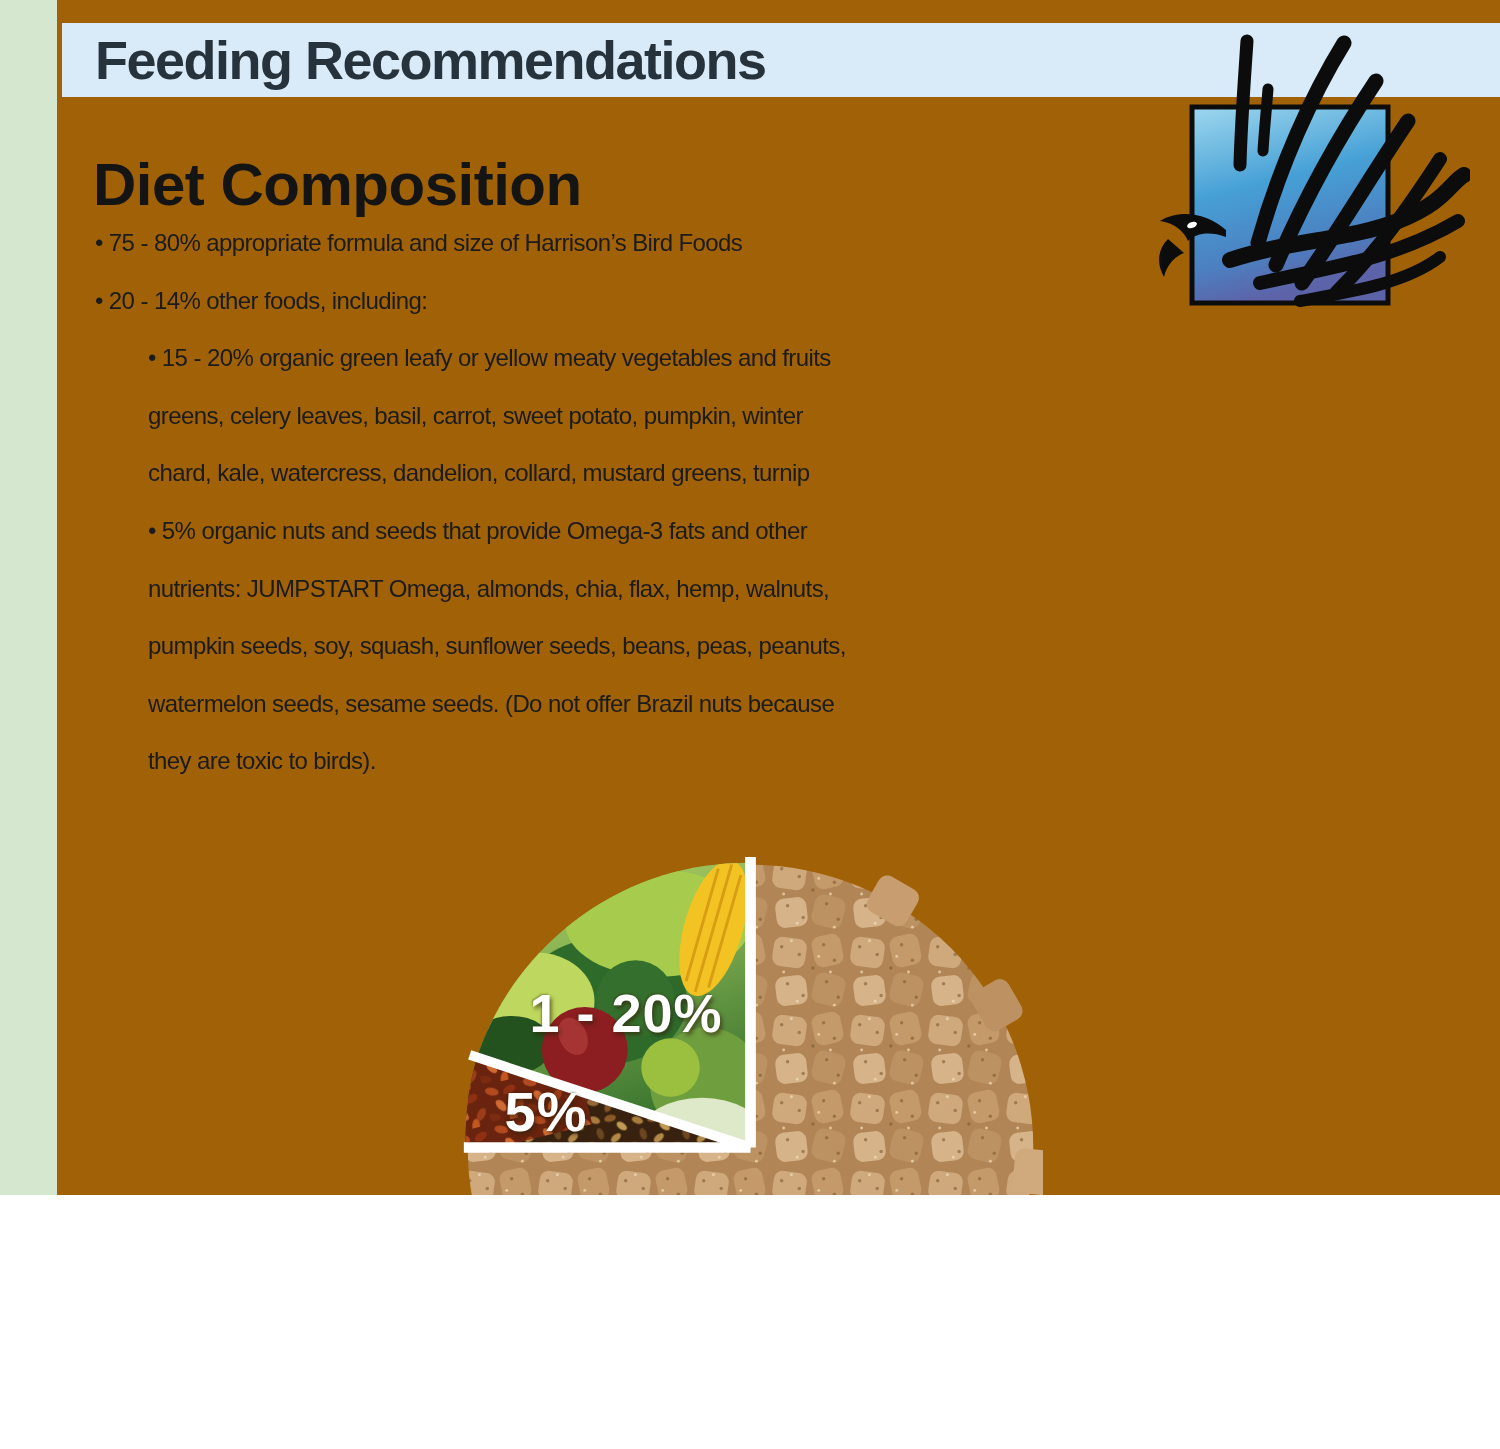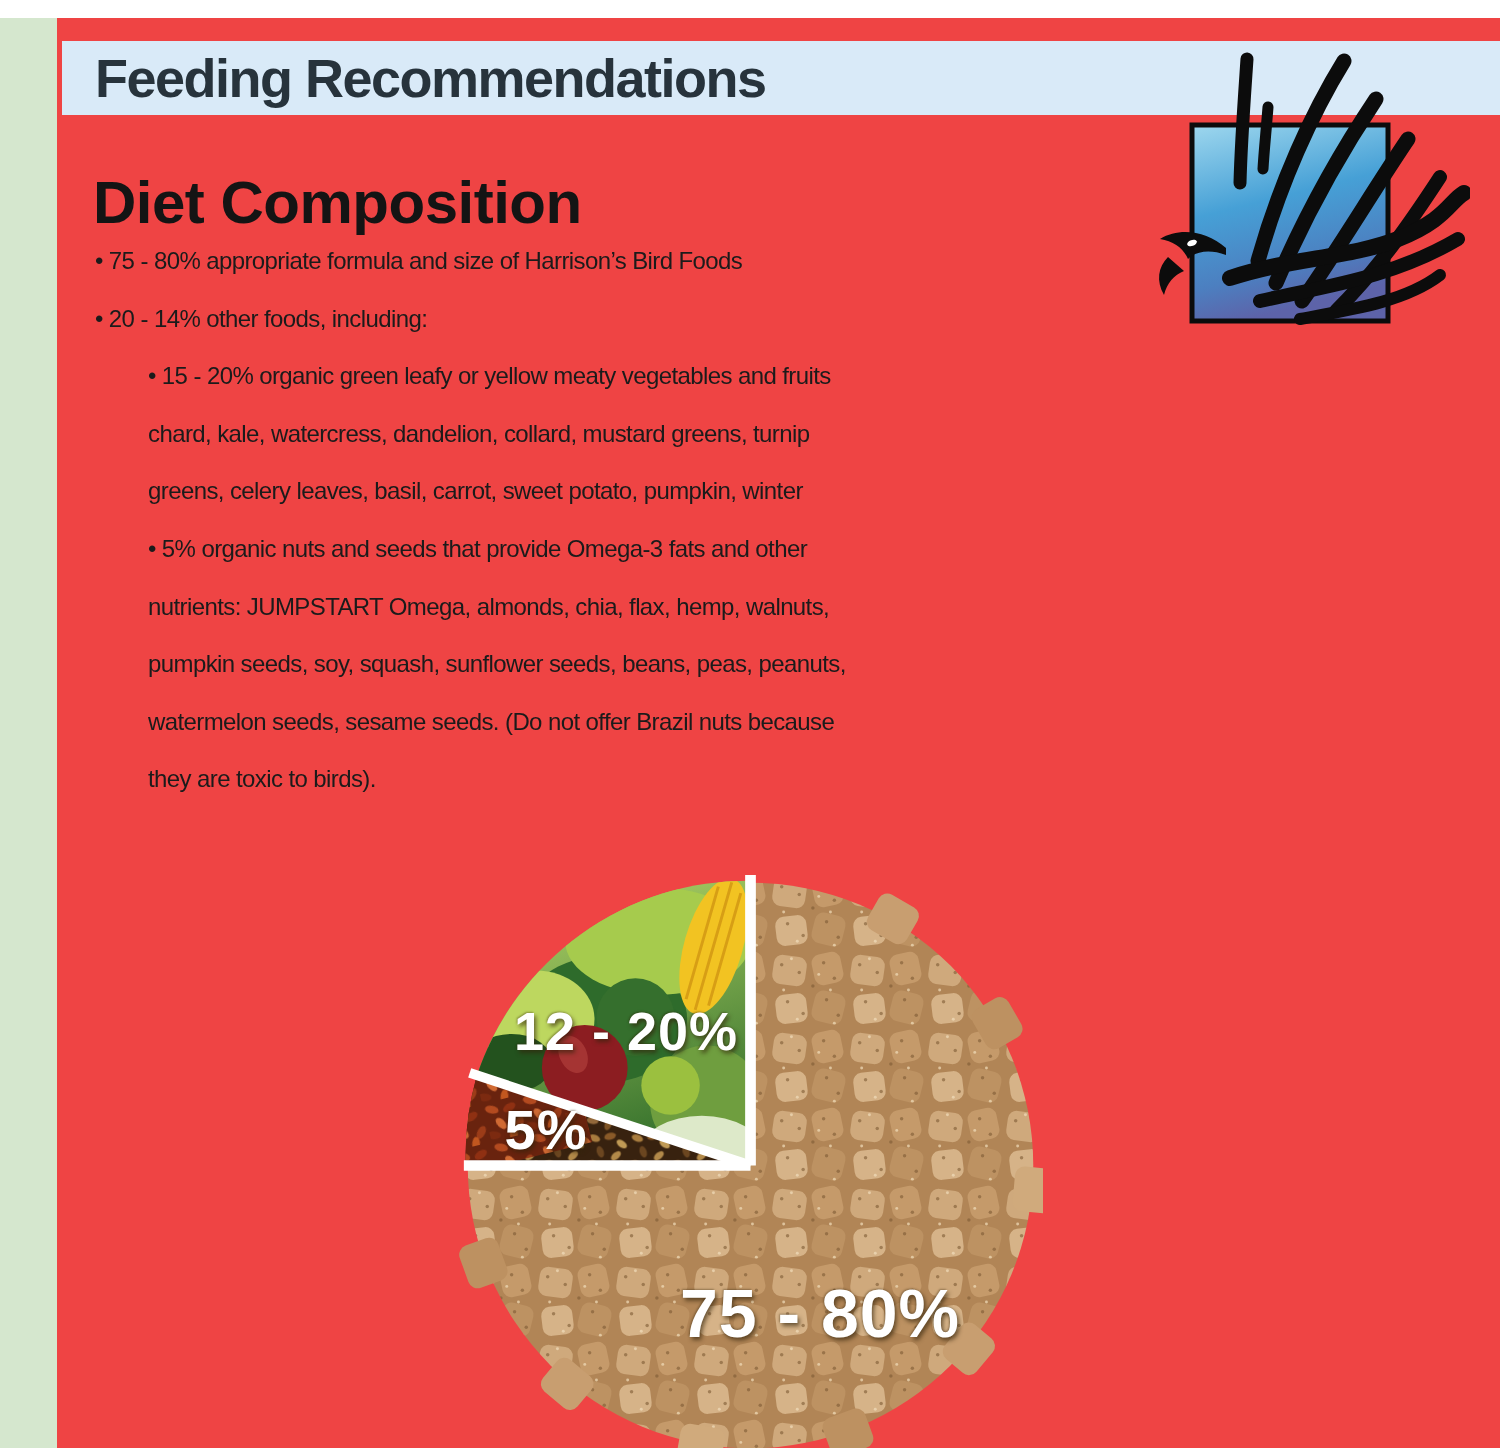--- a/index.html
+++ b/index.html
@@ -1,17 +1,17 @@
 <!DOCTYPE html>
 <html><head>
 <meta charset="utf-8">
 <style>
   html,body{margin:0;padding:0;background:#fff;}
-  .page{position:relative;width:1500px;height:1430px;background:#ef4444;overflow:hidden;
-        font-family:"Liberation Sans",sans-serif;margin-top:18px;}
+  .page{position:relative;width:1500px;height:1195px;background:#a16207;overflow:hidden;
+        font-family:"Liberation Sans",sans-serif;}
 
   .stripe{position:absolute;left:0;top:0;width:57px;height:1449px;background:#d5e7ce;}
 
   .titlebar{position:absolute;left:62px;top:23px;width:1438px;height:74px;background:#d9eaf8;
             display:flex;align-items:center;}
   .titlebar .t{margin-left:33px;font-size:54px;font-weight:bold;color:#27333c;letter-spacing:-1.5px;}
 
   .logo{position:absolute;left:1140px;top:25px;width:330px;height:290px;}
   .logo svg{width:100%;height:100%;display:block;}
 
@@ -71,22 +71,22 @@
       <ellipse cx="52" cy="200" rx="5" ry="3" fill="#ffffff" transform="rotate(-20 52 200)"></ellipse>
     </svg>
   </div>
 
   <div class="heading">Diet Composition</div>
 
   <div class="list">
     <div class="ln">• 75 - 80% appropriate formula and size of Harrison’s Bird Foods</div>
     <div class="ln">• 20 - 14% other foods, including:</div>
     <div class="ln sub">• 15 - 20% organic green leafy or yellow meaty vegetables and fruits</div>
+    <div class="ln sub">greens, celery leaves, basil, carrot, sweet potato, pumpkin, winter</div>
     <div class="ln sub">chard, kale, watercress, dandelion, collard, mustard greens, turnip</div>
-    <div class="ln sub">greens, celery leaves, basil, carrot, sweet potato, pumpkin, winter</div>
     <div class="ln sub">• 5% organic nuts and seeds that provide Omega-3 fats and other</div>
     <div class="ln sub">nutrients: JUMPSTART Omega, almonds, chia, flax, hemp, walnuts,</div>
     <div class="ln sub">pumpkin seeds, soy, squash, sunflower seeds, beans, peas, peanuts,</div>
     <div class="ln sub">watermelon seeds, sesame seeds. (Do not offer Brazil nuts because</div>
     <div class="ln sub">they are toxic to birds).</div>
   </div>
 
   <div class="pie">
     <svg viewBox="0 0 600 600">
       <defs>
@@ -183,18 +183,18 @@
         <rect x="0" y="195" width="140" height="110" fill="url(#redseeds)" transform="rotate(-14 20 300)"></rect>
       </g>
 
       <g stroke="#ffffff">
         <line x1="300" y1="300" x2="300" y2="2" stroke-width="11"></line>
         <line x1="300" y1="300" x2="6" y2="300" stroke-width="11"></line>
         <line x1="300" y1="300" x2="12" y2="205" stroke-width="10"></line>
       </g>
     </svg>
 
-    <div class="pie-label pl-veg">12 - 20%</div>
+    <div class="pie-label pl-veg">1 - 20%</div>
     <div class="pie-label pl-seed">5%</div>
     <div class="pie-label pl-pellet">75 - 80%</div>
   </div>
 
 </div>
 
 </body></html>

